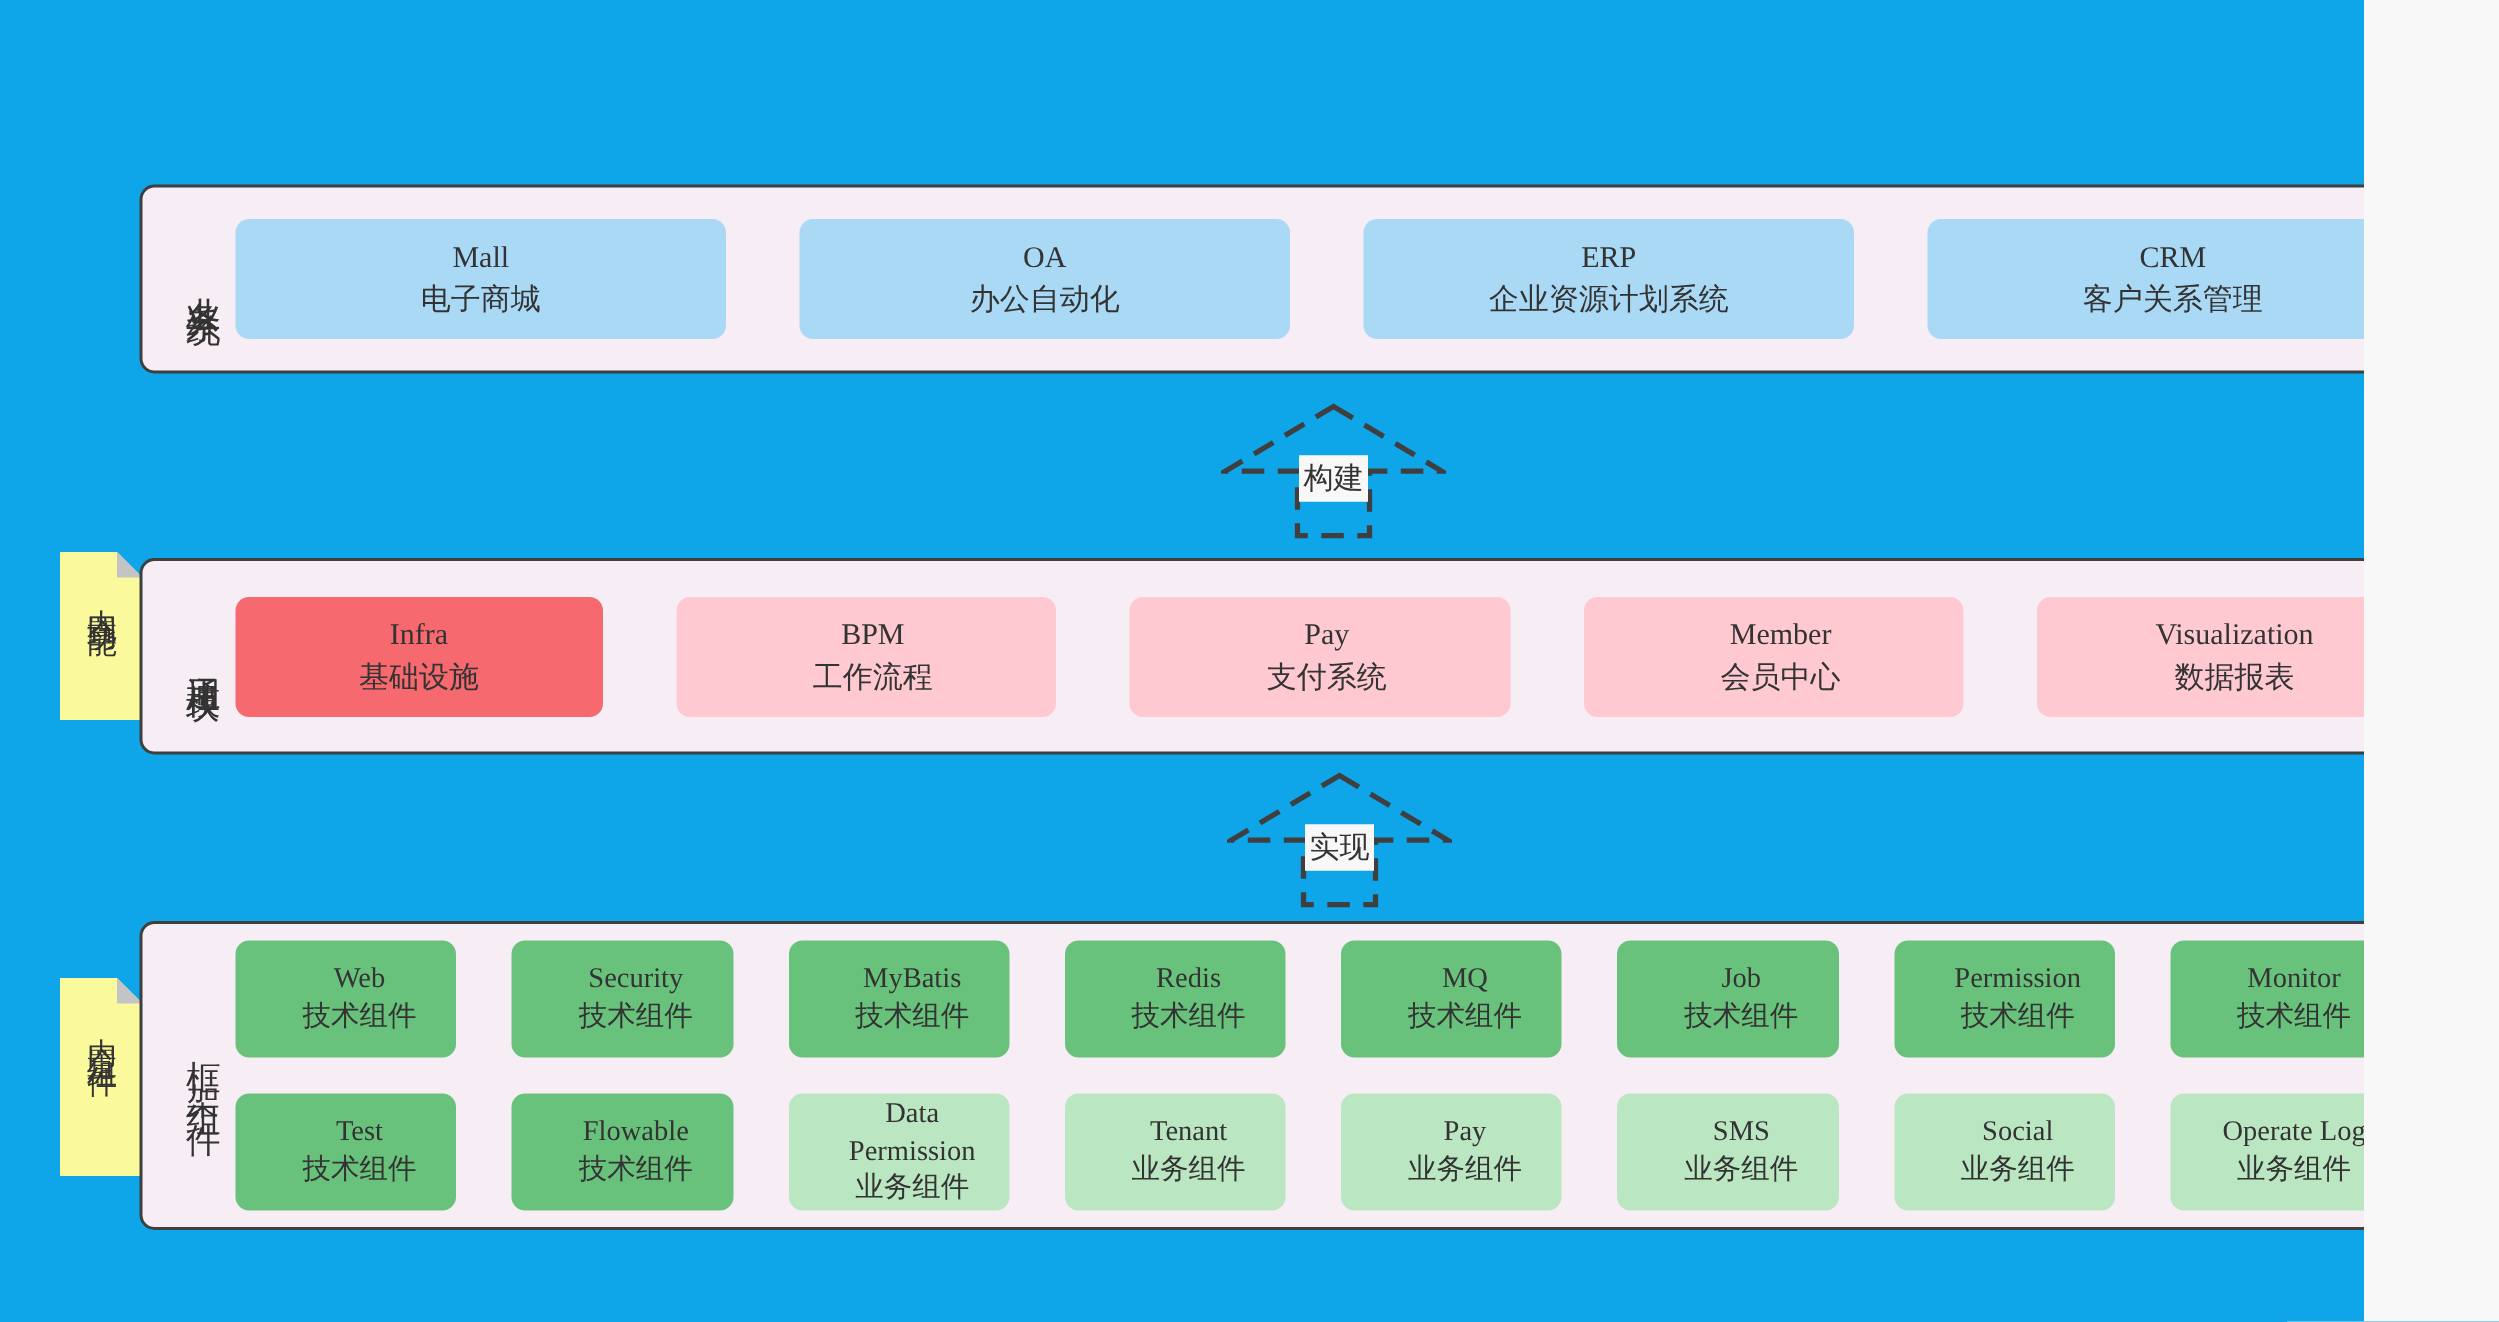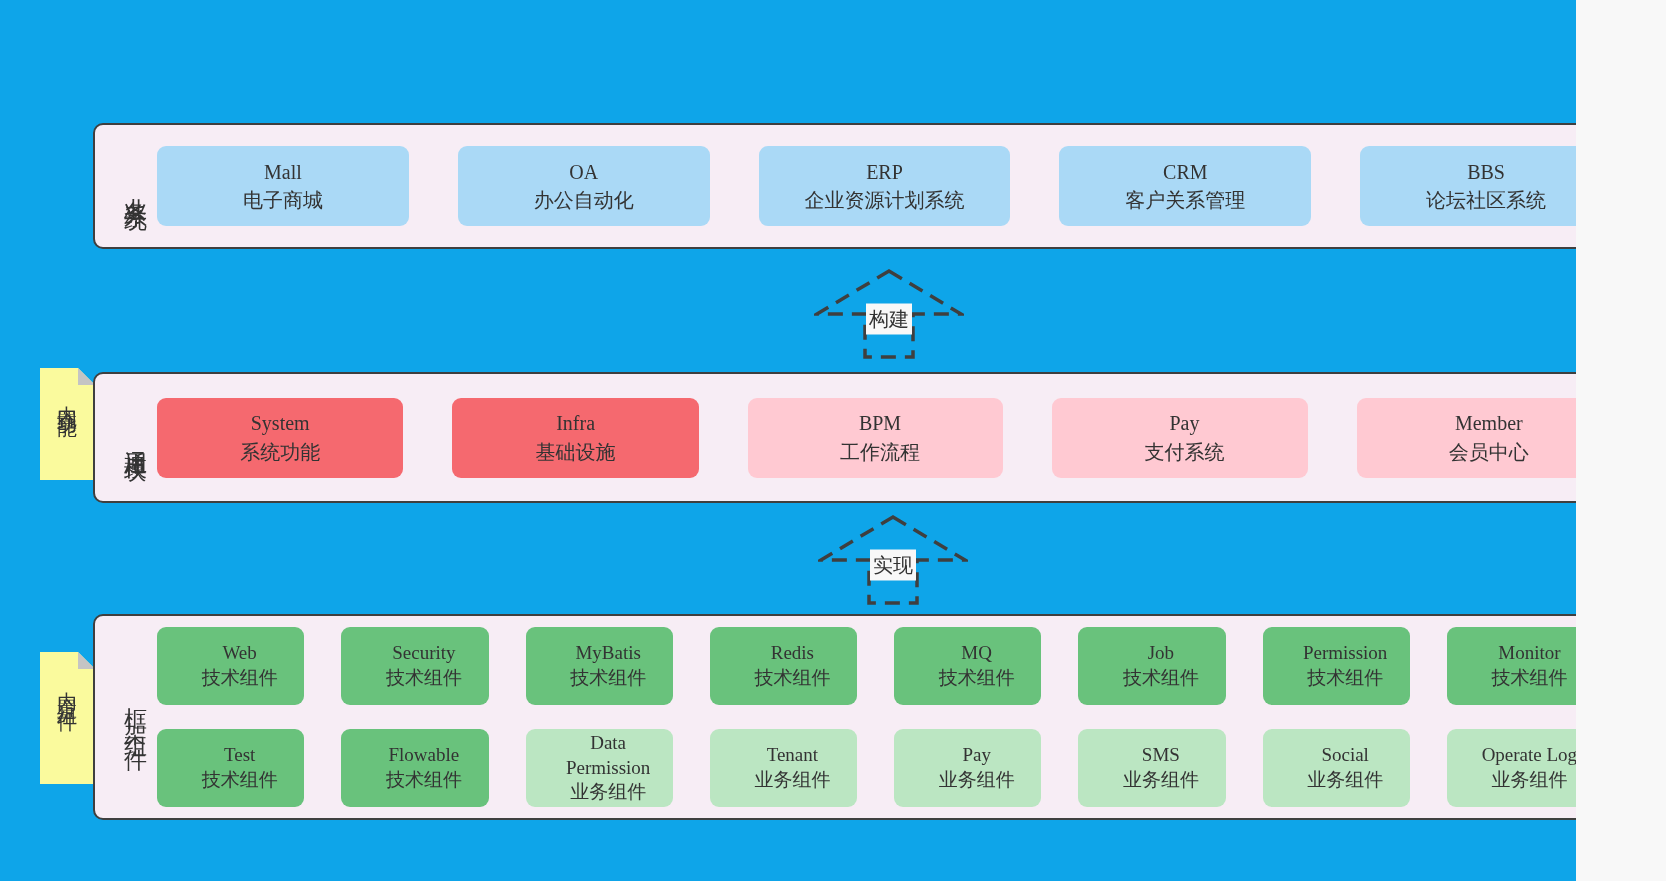--- a/index.html
+++ b/index.html
@@ -148,60 +148,56 @@
         <div>办公自动化</div>
       </div>
       <div class="box blue">
         <div>ERP</div>
         <div>企业资源计划系统</div>
       </div>
       <div class="box blue">
         <div>CRM</div>
         <div>客户关系管理</div>
       </div>
-      <div class="box blue">
-        <div>BBS</div>
-        <div>论坛社区系统</div>
-      </div>
     </div>
   </section>
 
   <div class="arrow" id="arrow-build">
     <svg width="150" height="92" viewBox="0 0 150 92">
       <polygon points="75,3 147,46 99,46 99,89 51,89 51,46 3,46" fill="none" stroke="#3f3f3f" stroke-width="3.5" stroke-dasharray="15 9"></polygon>
     </svg>
     <span class="arrow-label">构建</span>
   </div>
 
   <div class="sticky" id="sticky-modules">
     <div class="sticky-text">内置功能</div>
   </div>
 
   <section class="panel" id="panel-modules">
     <div class="vlabel">通用模块</div>
     <div class="boxes">
       <div class="box red">
-        <div>System</div>
-        <div>系统功能</div>
-      </div>
-      <div class="box red">
         <div>Infra</div>
         <div>基础设施</div>
       </div>
       <div class="box pink">
         <div>BPM</div>
         <div>工作流程</div>
       </div>
       <div class="box pink">
         <div>Pay</div>
         <div>支付系统</div>
       </div>
       <div class="box pink">
         <div>Member</div>
         <div>会员中心</div>
+      </div>
+      <div class="box pink">
+        <div>Visualization</div>
+        <div>数据报表</div>
       </div>
     </div>
   </section>
 
   <div class="arrow" id="arrow-implement">
     <svg width="150" height="92" viewBox="0 0 150 92">
       <polygon points="75,3 147,46 99,46 99,89 51,89 51,46 3,46" fill="none" stroke="#3f3f3f" stroke-width="3.5" stroke-dasharray="15 9"></polygon>
     </svg>
     <span class="arrow-label">实现</span>
   </div>

